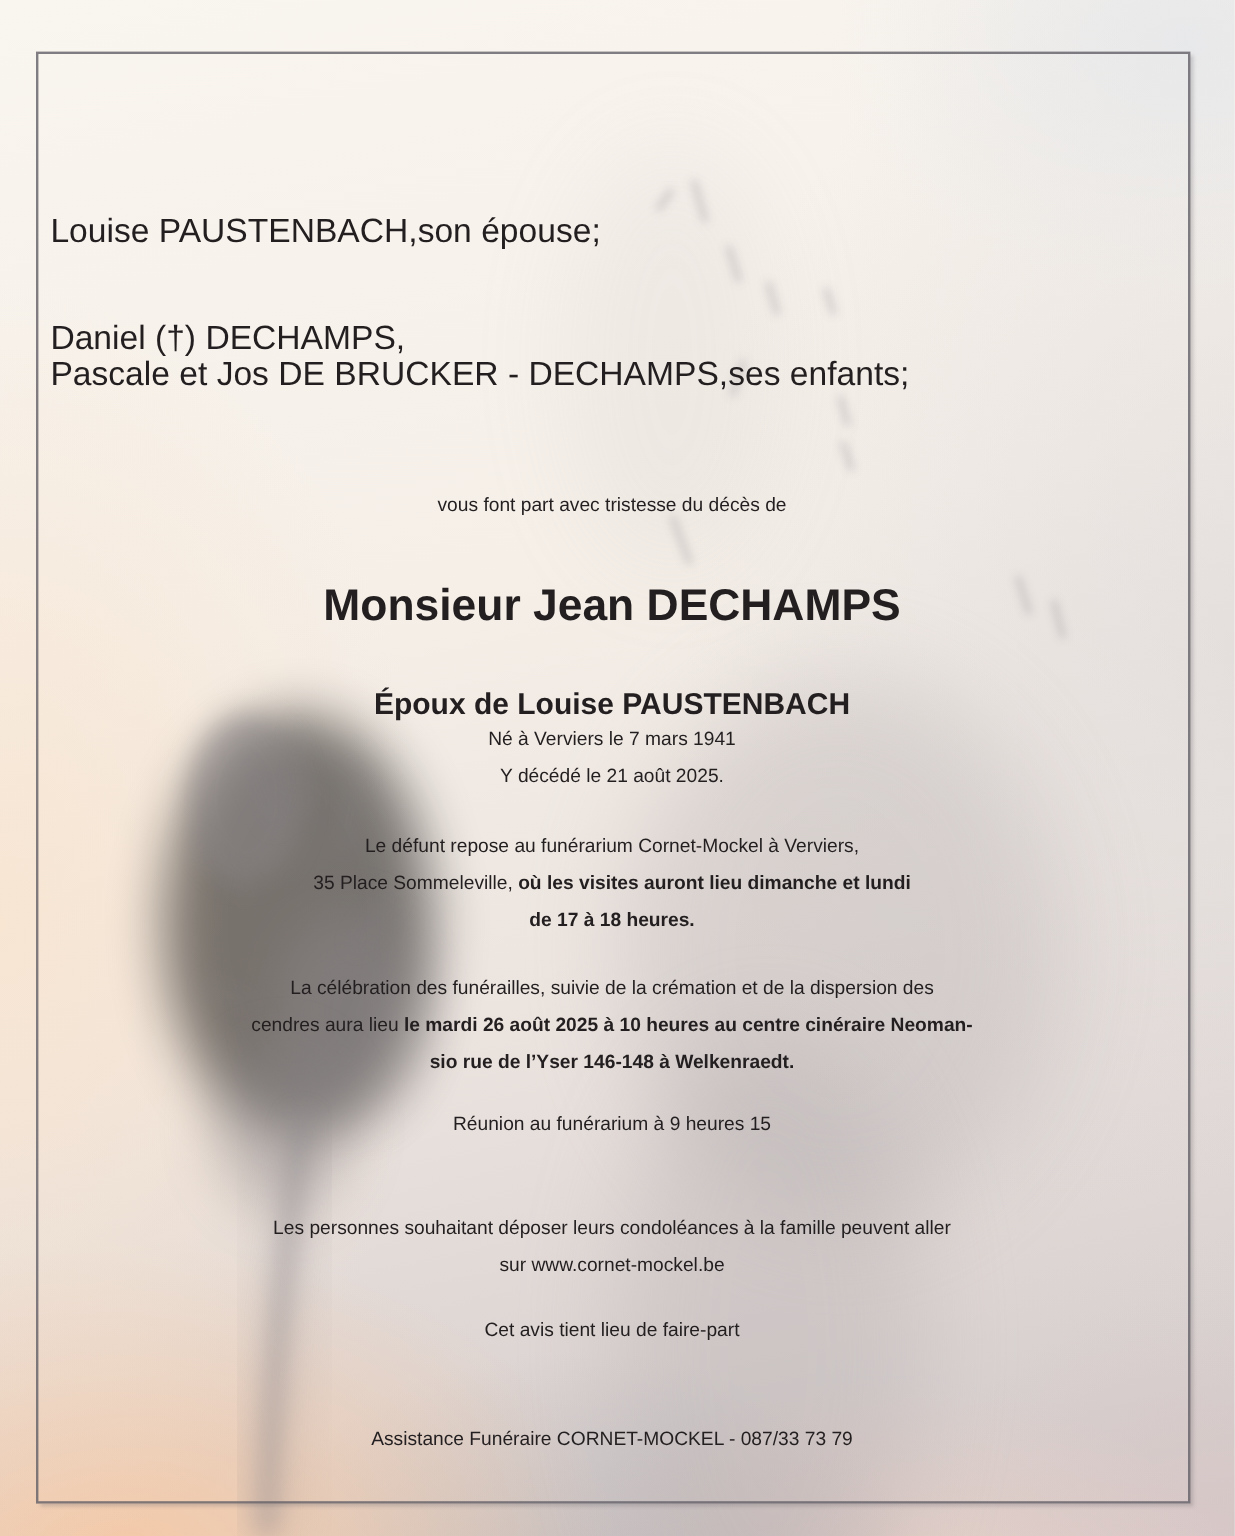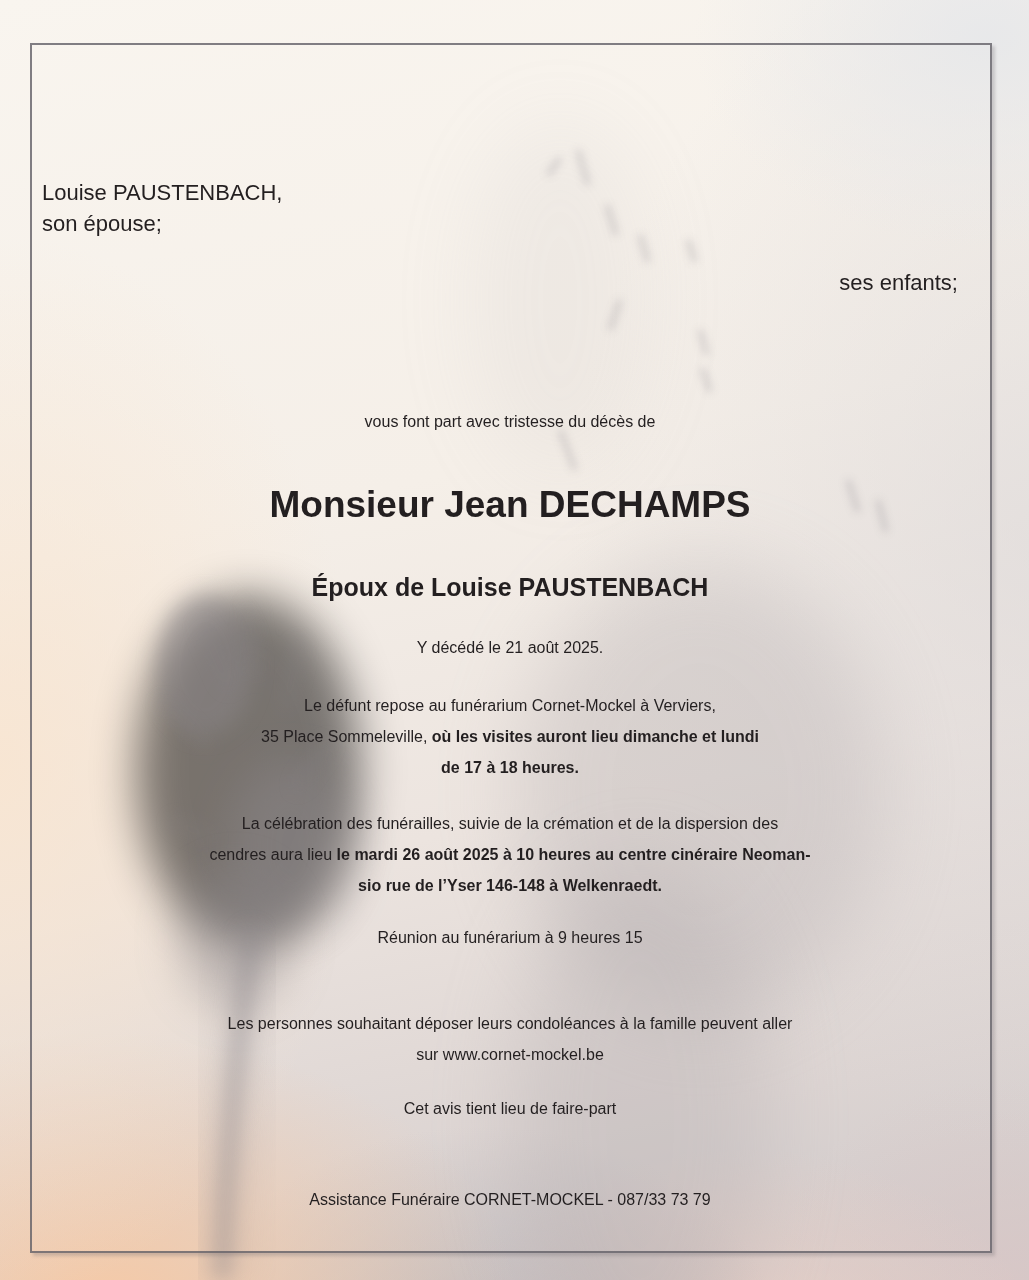--- a/index.html
+++ b/index.html
@@ -20,21 +20,21 @@
       linear-gradient(168deg,#f9f5ef 0%,#f5efe8 38%,#ece4df 62%,#dcd4d2 84%,#cdc8c9 100%);
   }
   .art{position:absolute;left:0;top:0;}
   .frame{
     position:absolute;left:30px;top:43px;width:958px;height:1206px;
     border:2px solid rgba(98,95,102,0.8);
     box-shadow:3px 3px 3px rgba(110,105,110,0.28);
   }
   .t{position:absolute;font-size:16px;line-height:31px;white-space:nowrap;}
   .c{left:42px;width:936px;text-align:center;}
-  .row{position:absolute;left:42px;width:916px;display:flex;justify-content:center;font-size:22px;line-height:31px;white-space:nowrap;flex-direction:column;}
+  .row{position:absolute;left:42px;width:916px;display:flex;justify-content:flex-start;font-size:28px;line-height:31px;white-space:nowrap;}
   .row.bottom-align{align-items:flex-end;}
   .names div{line-height:30px;}
   .title{font-size:37px;line-height:46px;font-weight:700;}
   .subtitle{font-size:25px;line-height:32px;font-weight:700;margin-top:44px;}
   .b{font-weight:700;}
 </style>
 </head>
 <body>
 
 <div class="page">
@@ -98,28 +98,33 @@
   </svg>
 
   <div class="frame"></div>
 
   <div class="row" style="top:177px">
     <span>Louise PAUSTENBACH,</span>
     <span>son épouse;</span>
   </div>
 
   <div class="row bottom-align" style="top:267px">
+    <div class="names">
+      <div>Daniel (†) DECHAMPS,</div>
+      <div>Pascale et Jos DE BRUCKER - DECHAMPS,</div>
+    </div>
     <span>ses enfants;</span>
   </div>
 
   <div class="t c" style="top:406px">vous font part avec tristesse du décès de</div>
 
   <div class="t c title" style="top:482px">Monsieur Jean DECHAMPS</div>
   <div class="t c subtitle" style="top:527px">Époux de Louise PAUSTENBACH</div>
 
+  <div class="t c" style="top:601px">Né à Verviers le 7 mars 1941</div>
   <div class="t c" style="top:632px">Y décédé le 21 août 2025.</div>
 
   <div class="t c" style="top:690px">Le défunt repose au funérarium Cornet-Mockel à Verviers,</div>
   <div class="t c" style="top:721px">
     <span>35 Place Sommeleville, </span><span class="b">où les visites auront lieu dimanche et lundi</span>
   </div>
   <div class="t c b" style="top:752px">de 17 à 18 heures.</div>
 
   <div class="t c" style="top:808px">La célébration des funérailles, suivie de la crémation et de la dispersion des</div>
   <div class="t c" style="top:839px">

